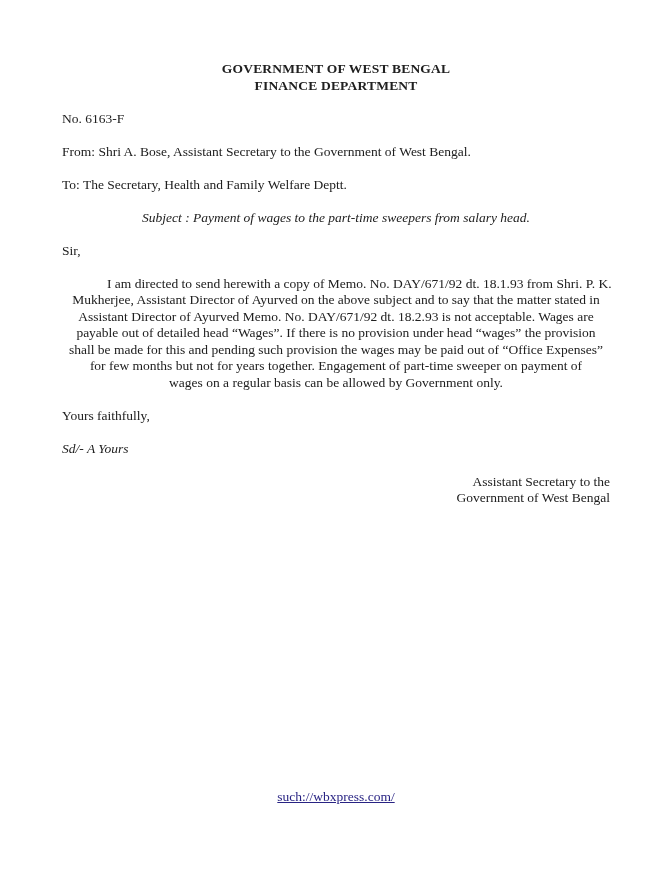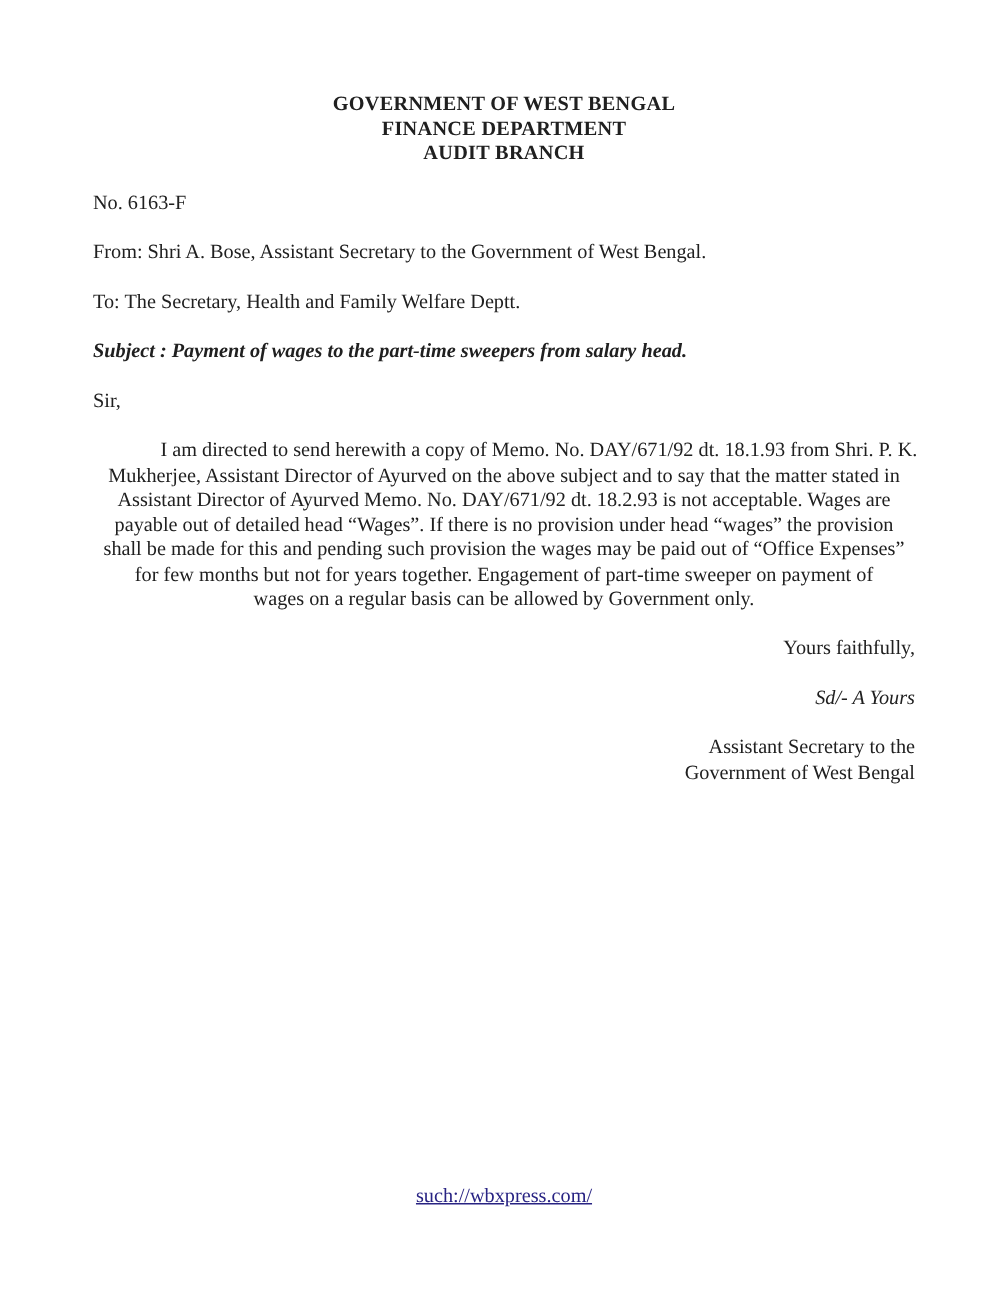--- a/index.html
+++ b/index.html
@@ -33,30 +33,30 @@
     justify-content: space-between;
     align-items: baseline;
     flex-direction: column;
   }
   .date sup {
     font-size: 0.62em;
     line-height: 0;
     vertical-align: super;
   }
   .subject {
-    font-weight: 700;
+    text-align: center;
+    font-weight: 400;
     font-style: italic;
   }
   .body-text {
     white-space: pre;
     text-indent: 45px;
     text-align: center;
   }
   .align-right {
-    text-align: right;
   }
   .sig-name {
     font-style: italic;
   }
   .signatory {
     text-align: right;
   }
   .footer {
     position: absolute;
     top: 789px;
@@ -71,21 +71,20 @@
   }
 </style>
 </head>
 <body>
 
 <div class="page">
 
   <div class="letterhead">
     <div>GOVERNMENT OF WEST BENGAL</div>
     <div>FINANCE DEPARTMENT</div>
-    <div>AUDIT BRANCH</div>
   </div>
 
   <div class="ref-row block">
     <span class="memo-no">No. 6163-F</span>
   </div>
 
   <div class="block">From: Shri A. Bose, Assistant Secretary to the Government of West Bengal.</div>
 
   <div class="block">To: The Secretary, Health and Family Welfare Deptt.</div>
 

